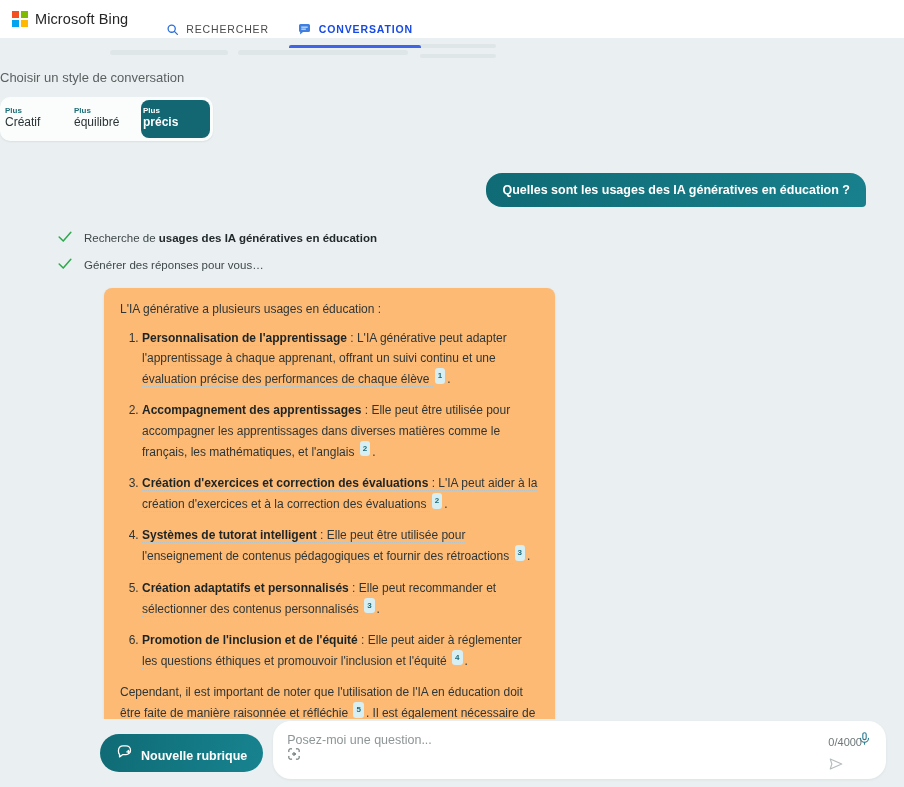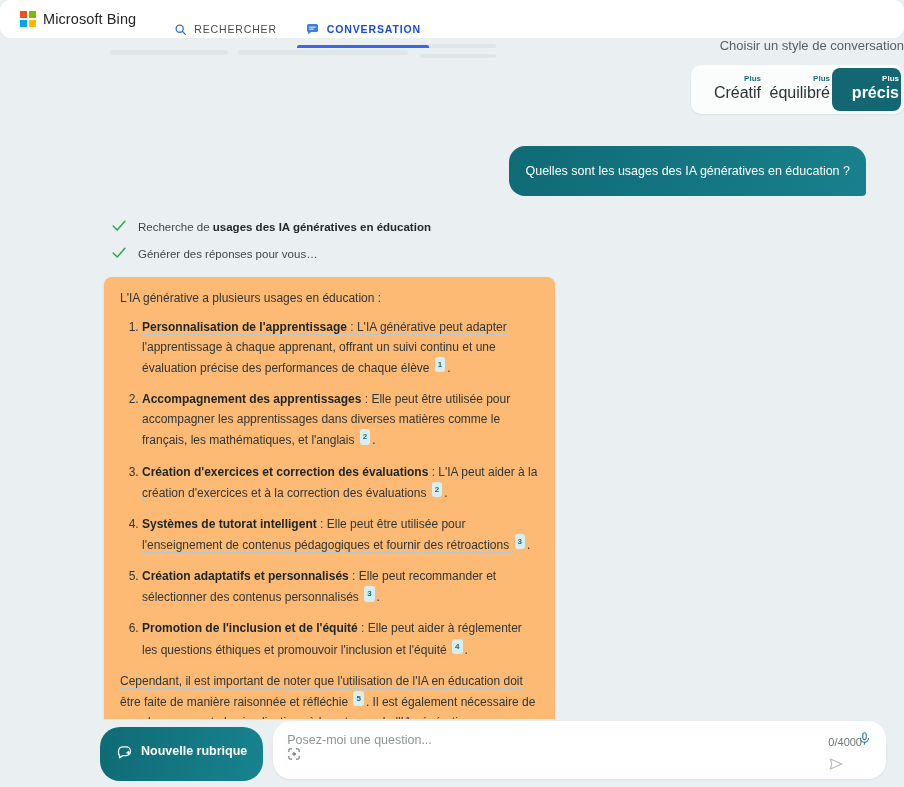--- a/index.html
+++ b/index.html
@@ -16,23 +16,22 @@
     width: 904px; height: 787px;
     background: #eaf0f1;
   }
 
   
   .topbar {
     position: absolute; top: 0; left: 0;
     width: 904px; height: 38px;
     background: #ffffff;
     display: flex; align-items: center;
-    padding-left: 20px;
+    padding-left: 12px;
     z-index: 40;
-    border-radius: 11px;
   }
   .brand { display: flex; align-items: center; gap: 7px; }
   .ms-logo {
     width: 16px; height: 16px;
     display: grid; grid-template-columns: 7px 7px; grid-template-rows: 7px 7px;
     gap: 2px;
   }
   .ms-logo i { display: block; }
   .ms-logo i:nth-child(1) { background: #f25022; }
   .ms-logo i:nth-child(2) { background: #7fba00; }
@@ -63,49 +62,49 @@
   .ghost-line { position: absolute; background: #c3d0d4; border-radius: 3px; height: 5px; }
 
   
   .scroll {
     position: absolute; top: 38px; left: 0;
     width: 904px; height: 681px;
     overflow: hidden;
   }
 
   
-  .style-wrap { text-align: right; }
+  .style-wrap { text-align: left; padding-top: 32px; }
   .style-title { font-size: 13px; color: #5b5f60; margin-bottom: 12px; }
   .style-seg {
     display: inline-flex; align-items: center;
     background: #fbfdfd; border-radius: 10px; padding: 3px;
     box-shadow: 0 1px 2px rgba(0,0,0,.07);
   }
   .style-opt {
     width: 69px; padding: 6px 2px 8px;
     border-radius: 8px; cursor: pointer;
     line-height: 1.15;
   }
   .style-opt .top { font-size: 8px; font-weight: 700; color: #1e6f78; display:block; }
-  .style-opt .bot { font-size: 16px; color: #2a3233; display:block; margin-top: 1px; }
+  .style-opt .bot { font-size: 12px; color: #2a3233; display:block; margin-top: 1px; }
   .style-opt.selected { background: #126773; }
   .style-opt.selected .top, .style-opt.selected .bot { color: #ffffff; }
   .style-opt.selected .bot { font-weight: 600; }
 
   
   .user-row { display: flex; justify-content: flex-end; padding: 32px 38px 0 0; }
   .user-bubble {
     background: linear-gradient(100deg,#0f6b75,#18808c);
-    color: #fff; font-size: 12.5px; font-weight: 400;
-    padding: 18px 16px; border-radius: 16px 16px 4px 16px;
+    color: #fff; font-size: 12.5px; font-weight: 700;
+    padding: 10px 16px; border-radius: 16px 16px 4px 16px;
     max-width: 520px;
   }
 
   
-  .statuses { padding: 22px 0 0 112px; }
+  .statuses { padding: 22px 0 0 58px; }
   .status { display: flex; align-items: center; gap: 12px; margin-bottom: 9px; }
   .status-text { font-size: 11.5px; color: #3f4748; }
   .status-text b { font-weight: 700; color: #22292a; }
 
   
   .answer-card {
     margin: 14px 0 0 104px;
     width: 451px;
     background: #fdba74;
     border-radius: 8px;
@@ -130,25 +129,25 @@
 
   
   .composer {
     position: absolute; left: 0; bottom: 0;
     width: 904px; height: 69px;
     display: flex; align-items: flex-start; gap: 10px;
     padding: 0 18px 0 100px;
     z-index: 30;
   }
   .new-topic {
-    display: flex; align-items: flex-start; gap: 8px;
+    display: flex; align-items: flex-end; gap: 8px;
     background: linear-gradient(100deg,#0f6b75,#17838f);
     color: #fff; font-size: 12.5px; font-weight: 700;
-    border-radius: 20px; padding: 17px 16px; cursor: pointer;
-    margin-top: 9px; white-space: nowrap;
+    border-radius: 20px; padding: 9px 16px; cursor: pointer;
+    margin-top: 16px; white-space: nowrap;
   }
   .input-box {
     flex: 1; background: #fff; border-radius: 18px;
     height: 58px; margin-top: 3px;
     position: relative; padding: 12px 16px 0 14px;
     box-shadow: 0 1px 3px rgba(0,0,0,.06);
   }
   .input-placeholder { font-size: 12.5px; color: #8d9596; }
   .input-bottom {
     position: absolute; left: 14px; right: 14px; bottom: 7px;

